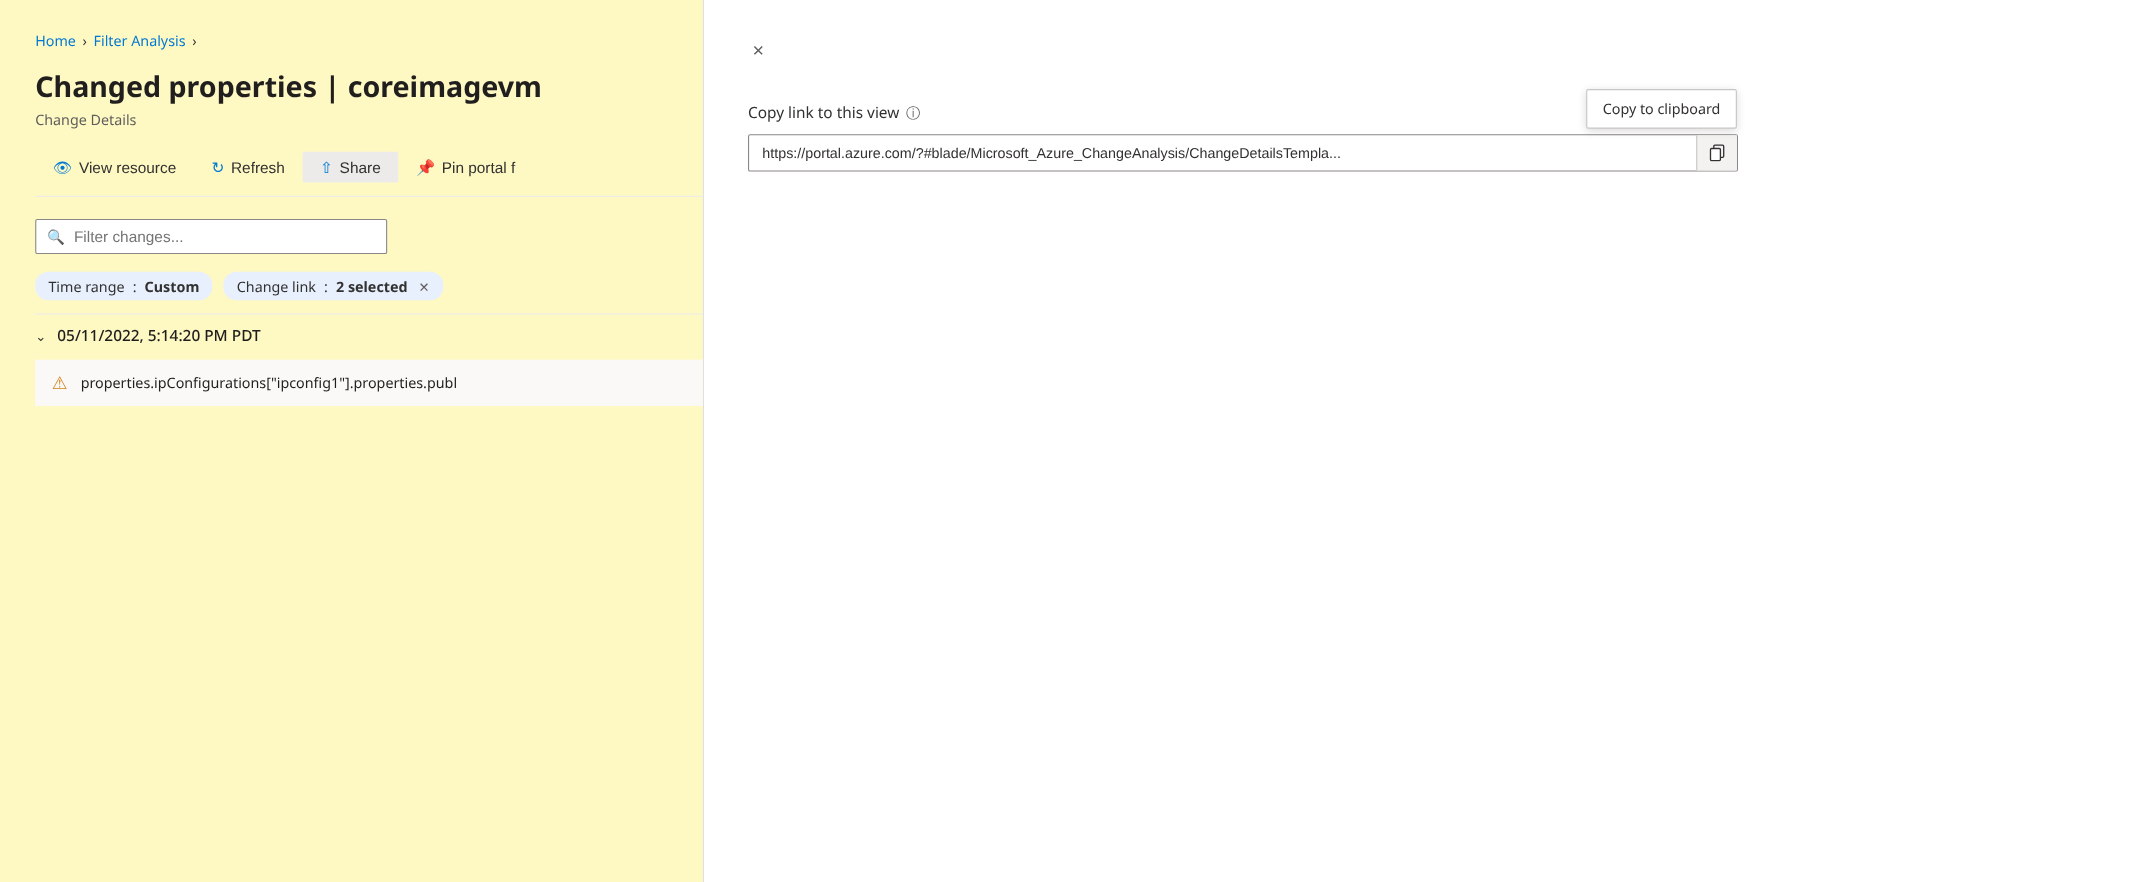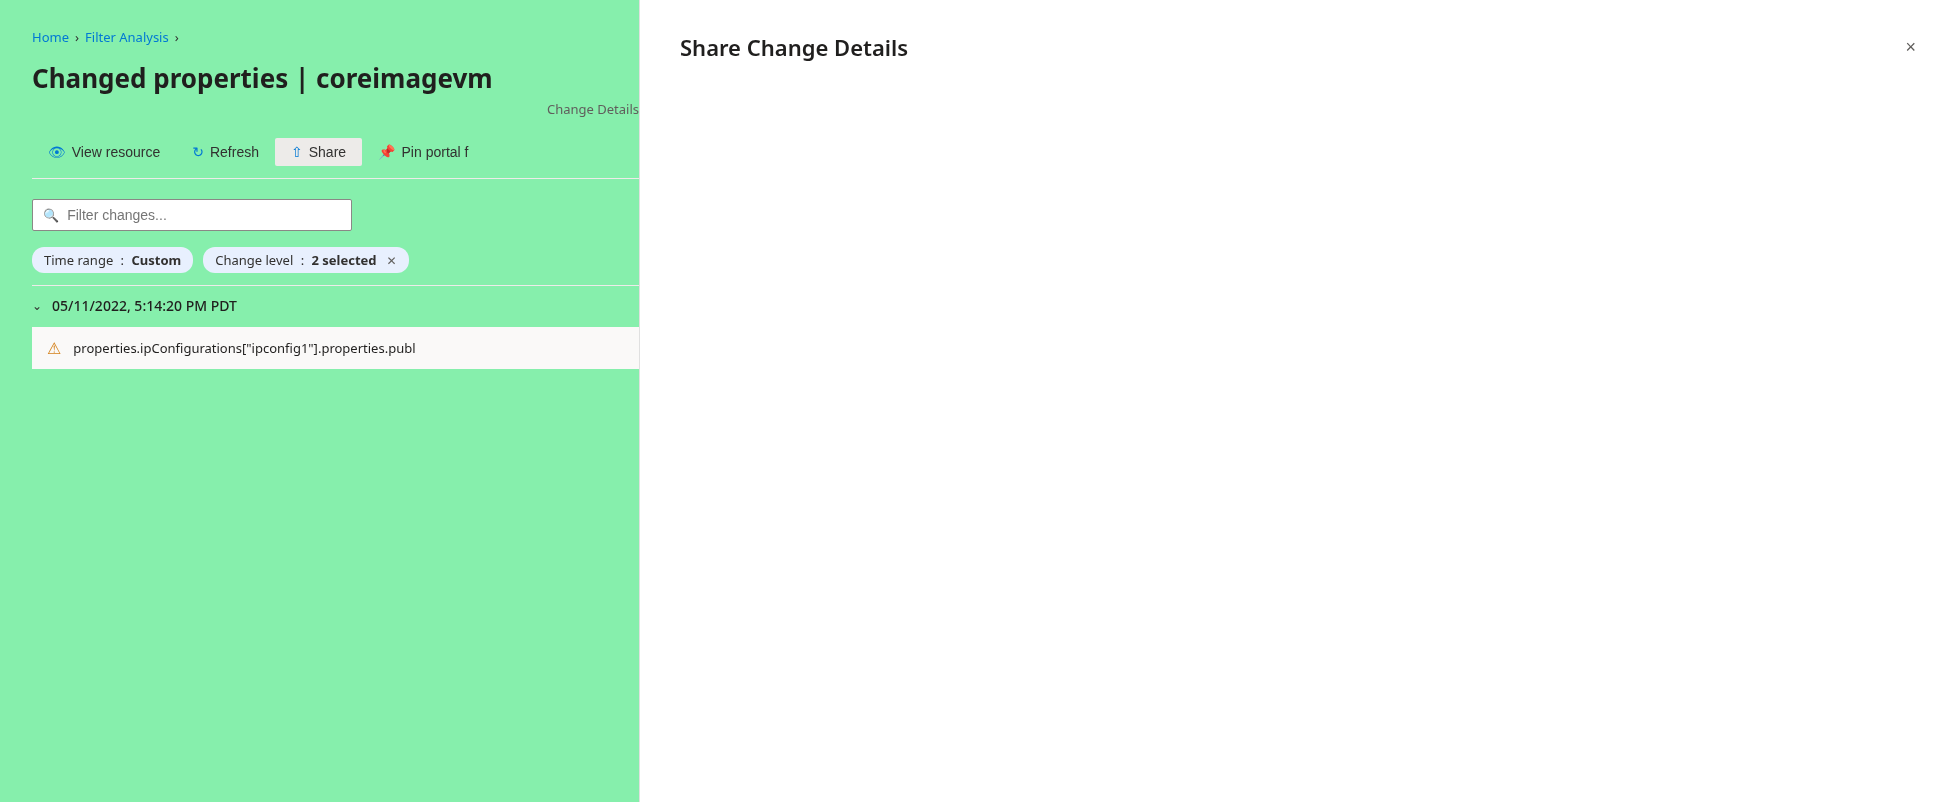--- a/index.html
+++ b/index.html
@@ -9,21 +9,21 @@
       width: 1960px;
       height: 802px;
       overflow: hidden;
       display: flex;
     }
 
     
     .left-panel {
       width: 640px;
       height: 802px;
-      background: #86efac;
+      background: #fef9c3;
       padding: 28px 0 0 32px;
       border-right: 1px solid #e0e0e0;
       flex-shrink: 0;
       overflow: hidden;
     }
 
     .breadcrumb {
       display: flex;
       align-items: center;
       gap: 6px;
@@ -53,21 +53,20 @@
       white-space: nowrap;
       overflow: hidden;
       text-overflow: ellipsis;
       max-width: 590px;
     }
 
     .page-subtitle {
       font-size: 13px;
       color: #605e5c;
       margin-bottom: 20px;
-      text-align: right;
     }
 
     .toolbar {
       display: flex;
       align-items: center;
       gap: 0;
       margin-bottom: 20px;
       border-bottom: 1px solid #edebe9;
       padding-bottom: 12px;
     }
@@ -334,21 +333,21 @@
     <input type="text" placeholder="Filter changes..." style="">
   </div>
 
   <div class="filter-row">
     <div class="filter-chip">
       <span class="chip-label">Time range</span>
       <span>&nbsp;:&nbsp;</span>
       <span class="chip-value">Custom</span>
     </div>
     <div class="filter-chip">
-      <span class="chip-label">Change level</span>
+      <span class="chip-label">Change link</span>
       <span>&nbsp;:&nbsp;</span>
       <span class="chip-value">2 selected</span>
       <span class="chip-close">✕</span>
     </div>
   </div>
 
   <div class="change-group">
     <div class="change-group-header">
       <span class="chevron-icon">⌄</span>
       <span>05/11/2022, 5:14:20 PM PDT</span>
@@ -357,18 +356,37 @@
       <span class="warning-icon">⚠</span>
       <span>properties.ipConfigurations["ipconfig1"].properties.publ</span>
     </div>
   </div>
 
 </div>
 
 <div class="right-panel">
 
   <div class="dialog-header">
-    <h2 class="dialog-title">Share Change Details</h2>
     <button class="close-btn">×</button>
   </div>
 
+  <div class="copy-link-section">
+    <div class="copy-link-label">
+      <span>Copy link to this view</span>
+      <span class="info-icon">ⓘ</span>
+    </div>
+
+    <div class="url-input-row">
+      <input class="url-input" type="text" readonly="" value="https://portal.azure.com/?#blade/Microsoft_Azure_ChangeAnalysis/ChangeDetailsTempla..." style="">
+      <div style="position:relative;">
+
+        <div class="copy-tooltip">Copy to clipboard</div>
+        <button class="copy-clipboard-btn" title="Copy to clipboard">
+          <svg width="16" height="16" viewBox="0 0 16 16" fill="none">
+            <rect x="5" y="1" width="9" height="11" rx="1" stroke="#323130" stroke-width="1.2" fill="none"></rect>
+            <rect x="2" y="4" width="9" height="11" rx="1" stroke="#323130" stroke-width="1.2" fill="white"></rect>
+          </svg>
+        </button>
+      </div>
+    </div>
+  </div>
 
 </div>
 
 </body></html>

